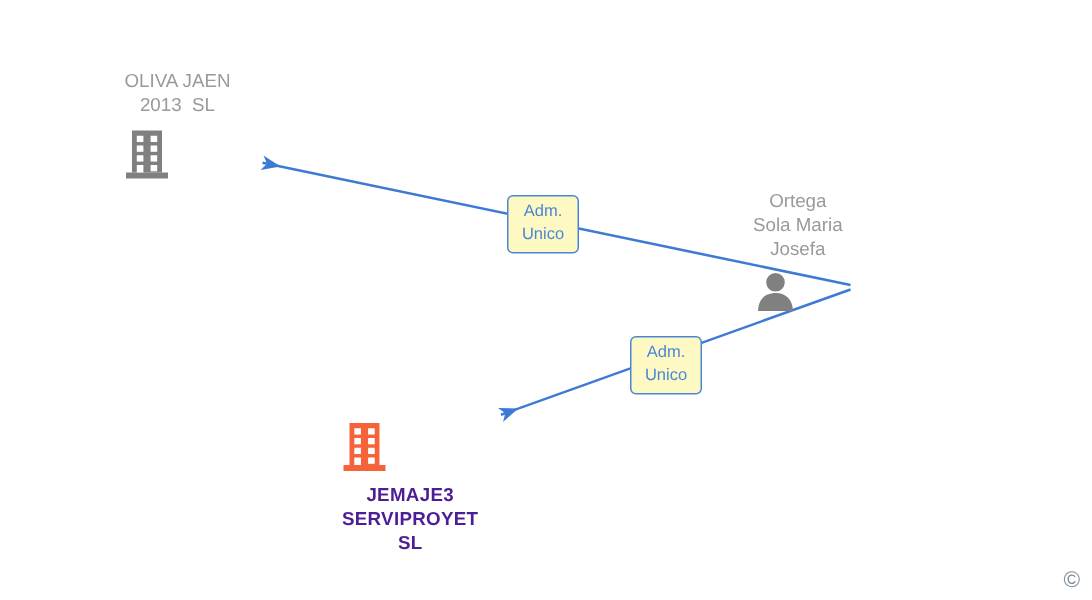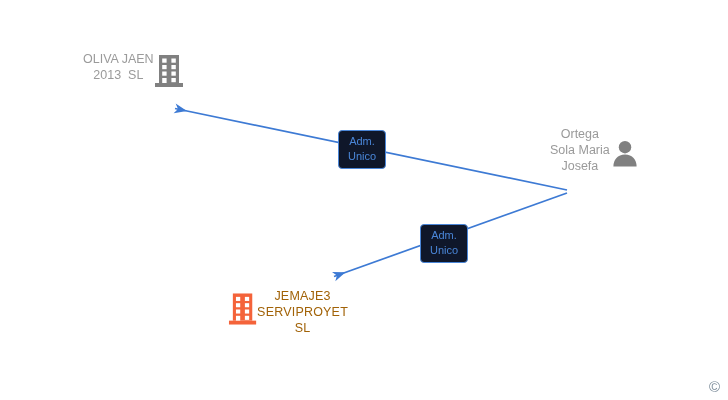--- a/index.html
+++ b/index.html
@@ -20,54 +20,54 @@
     left: 0;
     top: 0;
     width: 728px;
     height: 400px;
   }
 
   
   .node {
     position: absolute;
     display: flex;
-    flex-direction: row;
-    align-items: center;
+    flex-direction: column;
+    align-items: flex-start;
   }
 
   
   .company-label {
     text-align: center;
     color: #9a9a9a;
     font-size: 12.5px;
     line-height: 16px;
     white-space: pre;
   }
   .company-label.bold {
-    font-weight: normal;
-    color: #a16207;
+    font-weight: bold;
+    color: #4c1d95;
     letter-spacing: .2px;
   }
   .person-label {
     text-align: center;
     color: #9a9a9a;
     font-size: 12.5px;
     line-height: 16px;
     white-space: pre;
   }
 
   
   .icon-building { display: block; }
   .icon-person { display: block; }
 
   
   .edge-label {
     position: absolute;
     box-sizing: border-box;
-    background: #0f172a;
+    background: #fef9c3;
     border: 1.4px solid #4a86d8;
     border-radius: 4px;
     color: #4a86d8;
     font-size: 11px;
     line-height: 15px;
     text-align: center;
     padding: 3px 6px 4px 6px;
     white-space: pre;
   }
 
@@ -144,21 +144,21 @@
       <rect x="8.2" y="17.5" width="4.4" height="4.2" fill="#ffffff"></rect>
       <rect x="17.4" y="17.5" width="4.4" height="4.2" fill="#ffffff"></rect>
       <rect x="8.2" y="24.0" width="4.4" height="5.0" fill="#ffffff"></rect>
       <rect x="17.4" y="24.0" width="4.4" height="4.2" fill="#ffffff"></rect>
     </svg>
     <div class="company-label bold" style="margin-top:7px;">JEMAJE3
 SERVIPROYET
 SL</div>
   </div>
 
-  <div class="node" style="left:550px; top:126px; width:120px;">
+  <div class="node" style="left:502px; top:126px; width:120px;">
     <div class="person-label">Ortega
 Sola Maria
 Josefa</div>
     <svg class="icon-person" width="30" height="28" viewBox="0 0 30 28" style="margin-top:6px;">
       <circle cx="15" cy="8.2" r="6.2" fill="#808080"></circle>
       <path d="M15,15.4 C22.4,15.4 26.6,20.4 26.6,27.4 L3.4,27.4 C3.4,20.4 7.6,15.4 15,15.4 Z" fill="#808080"></path>
     </svg>
   </div>
 
   <div class="edge-label" style="left:338px; top:130px; width:48px;">Adm.

